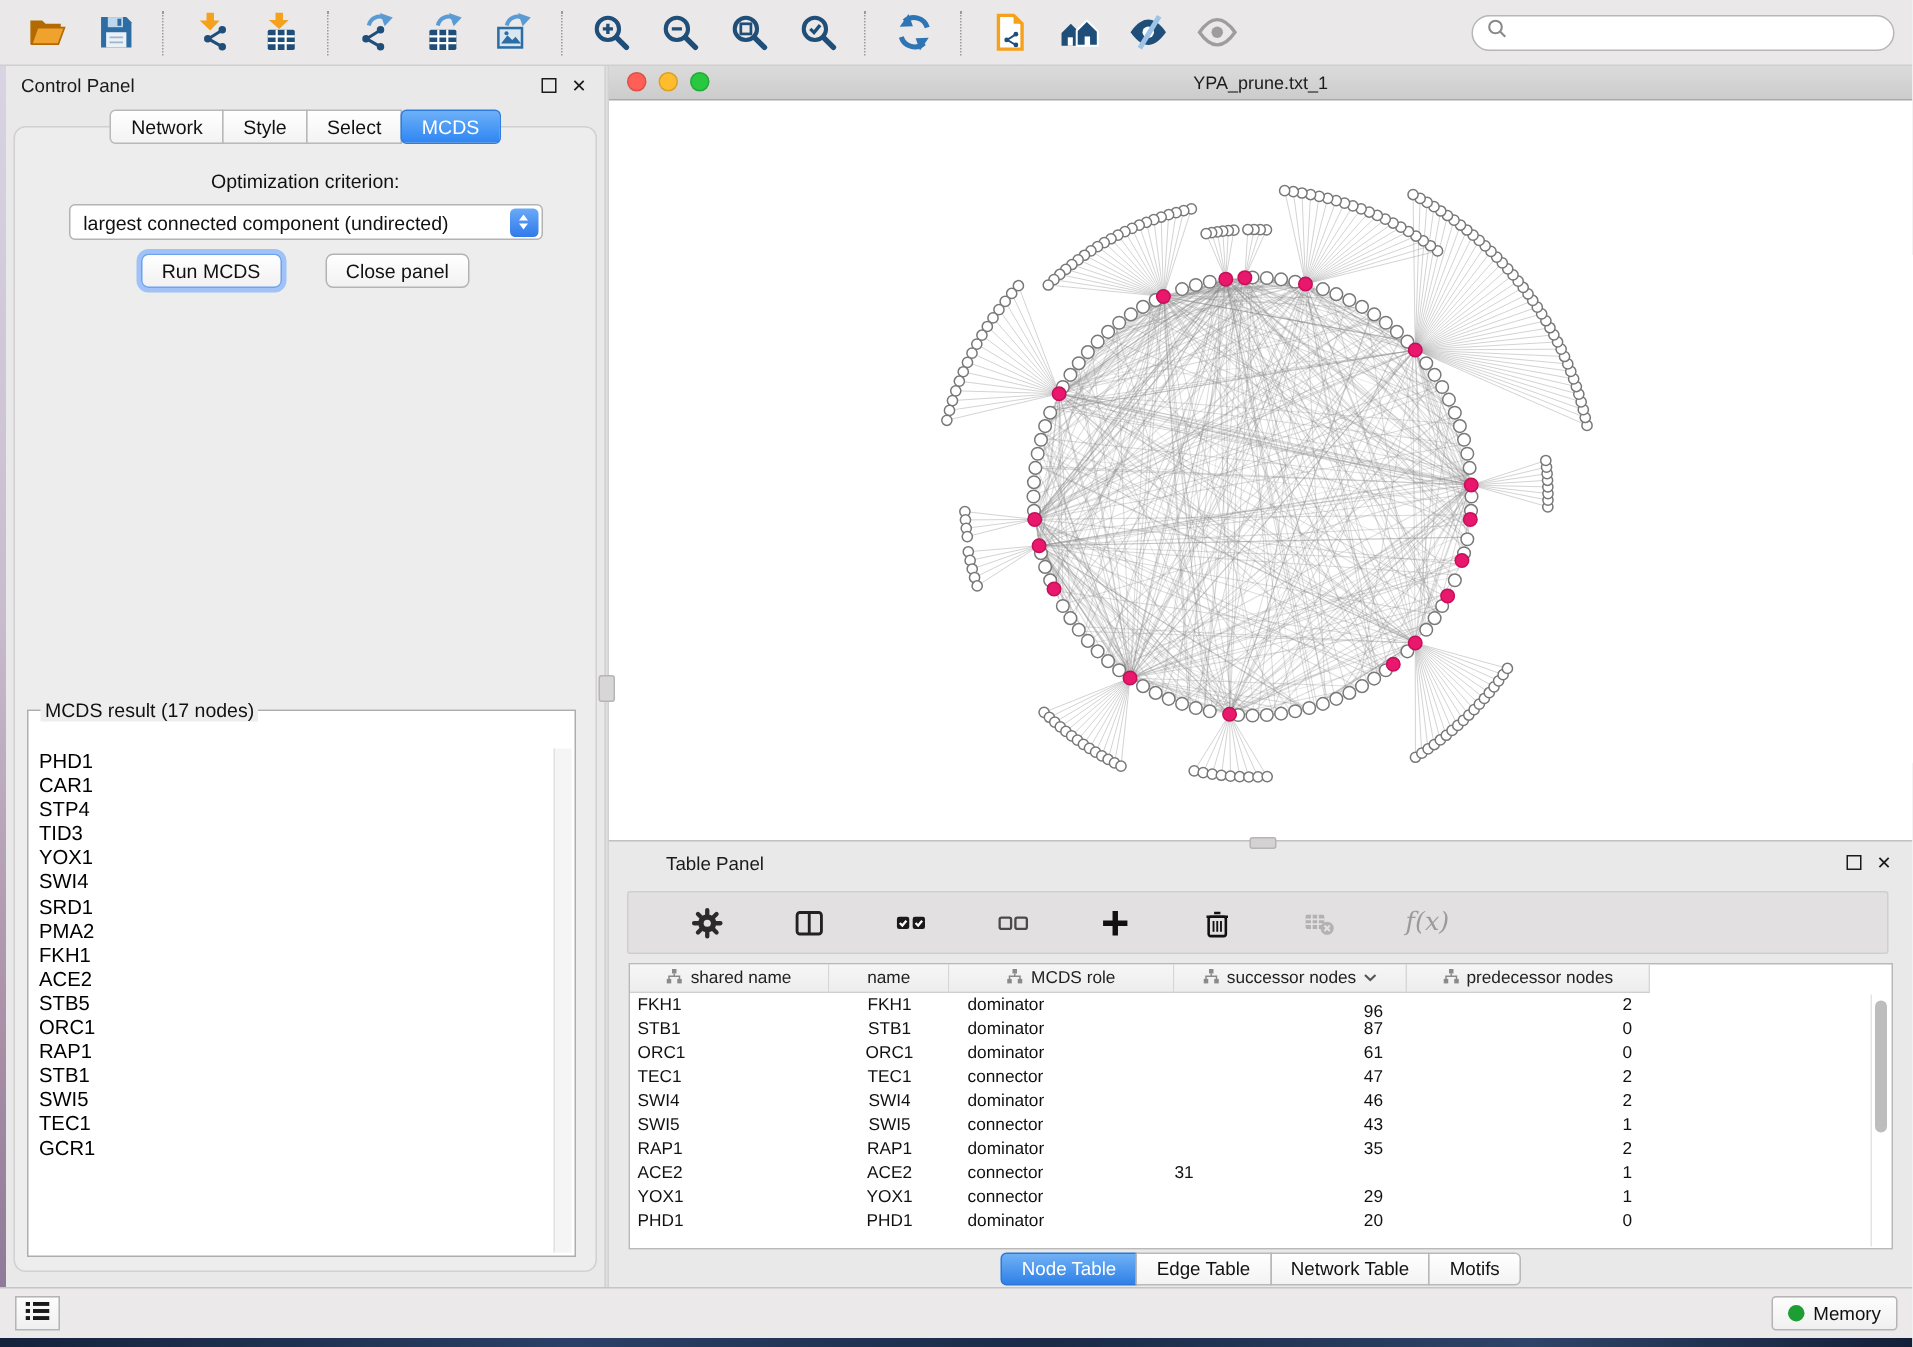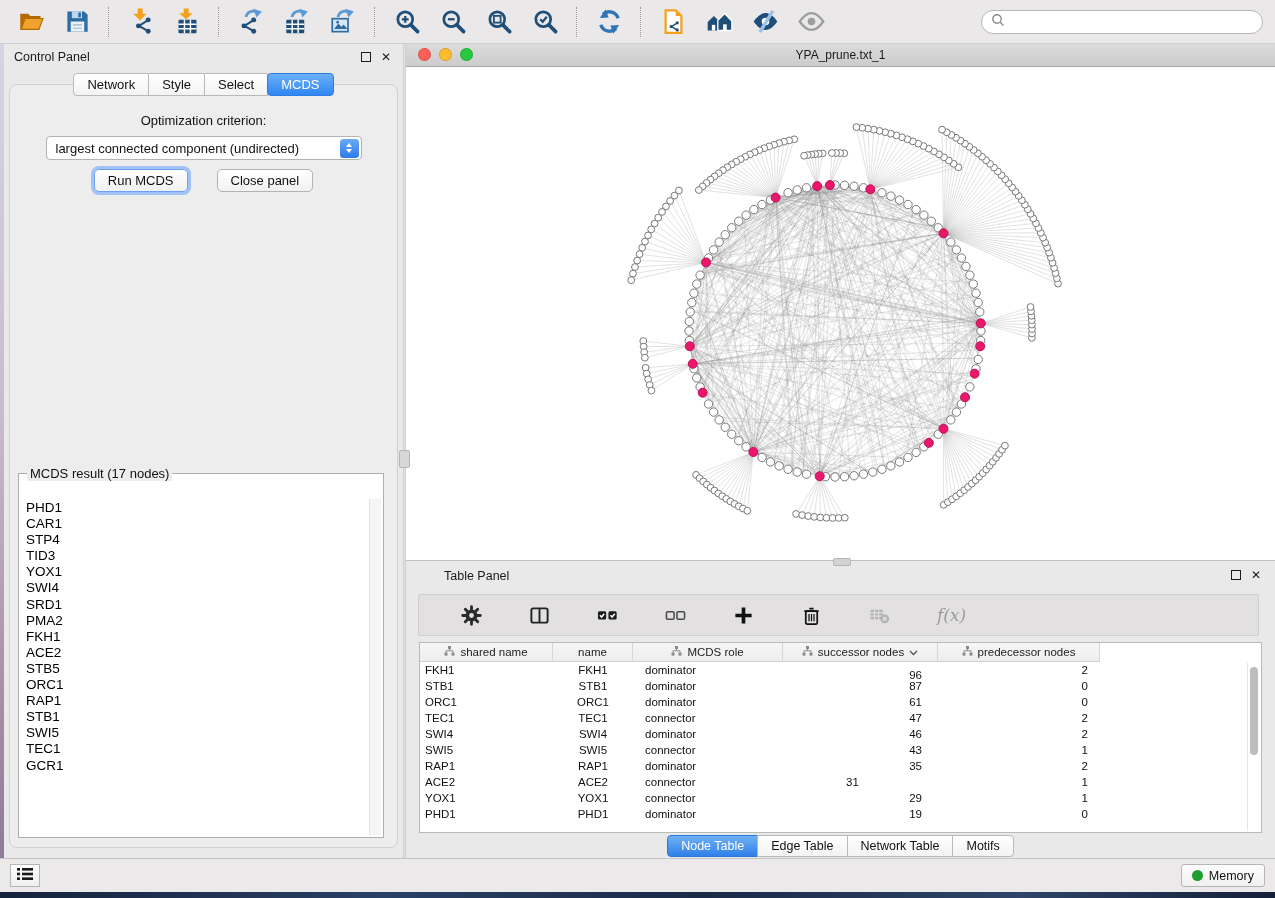--- a/index.html
+++ b/index.html
@@ -1427,35 +1427,35 @@
             <div class="td" style="width: 133px; text-align: left; padding-left: 5px;">RAP1</div>
             <div class="td" style="width: 80px; text-align: center;">RAP1</div>
             <div class="td" style="width: 150px; text-align: left; padding-left: 12px;">dominator</div>
             <div class="td" style="width: 155px; text-align: right; padding-right: 16px;">35</div>
             <div class="td" style="width: 162px; text-align: right; padding-right: 12px;">2</div>
           </div>
           <div class="tr">
             <div class="td" style="width: 133px; text-align: left; padding-left: 5px;">ACE2</div>
             <div class="td" style="width: 80px; text-align: center;">ACE2</div>
             <div class="td" style="width: 150px; text-align: left; padding-left: 12px;">connector</div>
-            <div class="td" style="width: 155px; text-align: center; padding-right: 16px;">31</div>
+            <div class="td" style="width: 155px; text-align: left; padding-right: 16px;">31</div>
             <div class="td" style="width: 162px; text-align: right; padding-right: 12px;">1</div>
           </div>
           <div class="tr">
             <div class="td" style="width: 133px; text-align: left; padding-left: 5px;">YOX1</div>
             <div class="td" style="width: 80px; text-align: center;">YOX1</div>
             <div class="td" style="width: 150px; text-align: left; padding-left: 12px;">connector</div>
             <div class="td" style="width: 155px; text-align: right; padding-right: 16px;">29</div>
             <div class="td" style="width: 162px; text-align: right; padding-right: 12px;">1</div>
           </div>
           <div class="tr">
             <div class="td" style="width: 133px; text-align: left; padding-left: 5px;">PHD1</div>
             <div class="td" style="width: 80px; text-align: center;">PHD1</div>
             <div class="td" style="width: 150px; text-align: left; padding-left: 12px;">dominator</div>
-            <div class="td" style="width: 155px; text-align: right; padding-right: 16px;">19</div>
+            <div class="td" style="width: 155px; text-align: right; padding-right: 16px;">20</div>
             <div class="td" style="width: 162px; text-align: right; padding-right: 12px;">0</div>
           </div>
         </div>
       <div class="v-scroll">
           <div class="v-thumb"></div>
         </div>
     </div>
     <div class="tp-tabs" id="tp-tabs">
         <button class="tp-tab active">Node Table</button>
         <button class="tp-tab">Edge Table</button>

